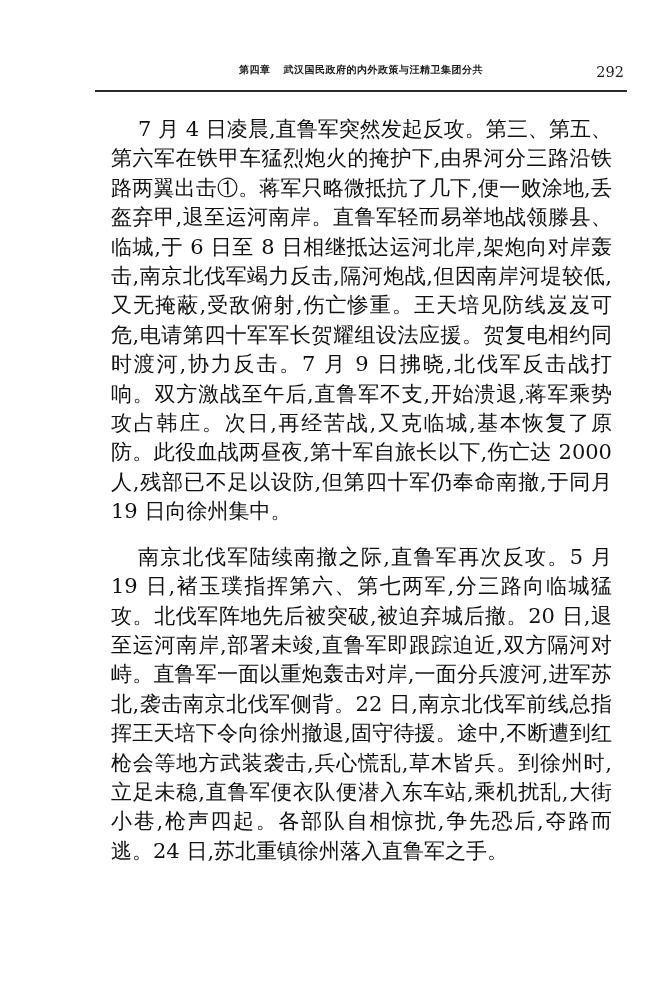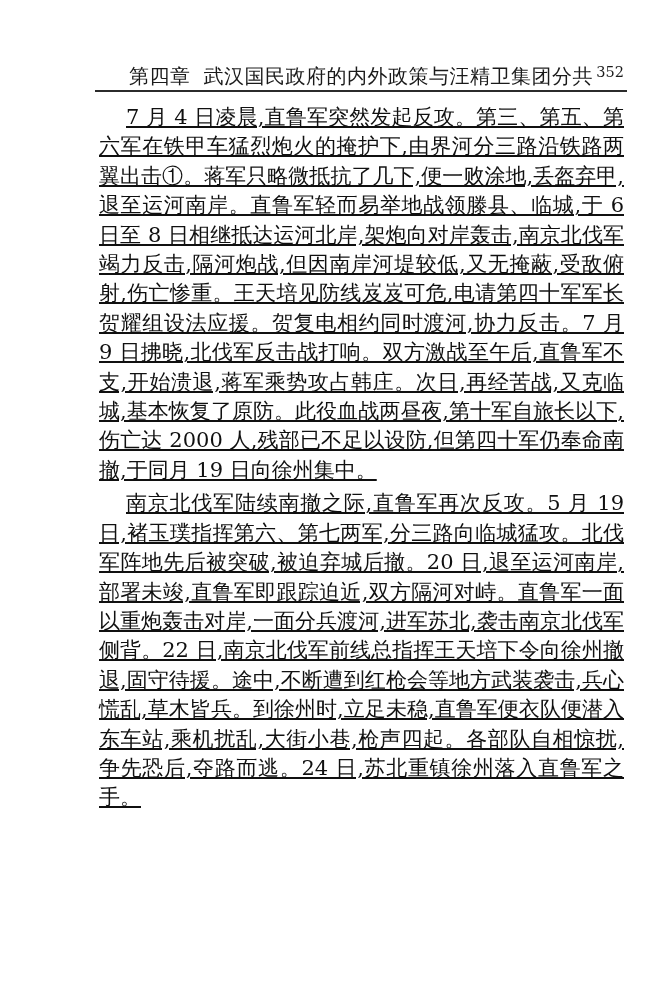--- a/index.html
+++ b/index.html
@@ -19,22 +19,22 @@
     height: 1000px;
     background: #ffffff;
     overflow: hidden;
   }
   .running-header {
     position: absolute;
     top: 63px;
     left: 95px;
     width: 532px;
     text-align: center;
-    font-size: 20px;
-    font-weight: normal;
+    font-size: 10px;
+    font-weight: bold;
     letter-spacing: 0.5px;
     white-space: nowrap;
     color: #1a1a1a;
   }
   .chapter-label {
     margin-right: 13px;
   }
   .page-number {
     position: absolute;
     top: 64px;
@@ -56,24 +56,23 @@
     top: 99px;
     left: 95px;
     width: 533px;
     font-size: 21px;
     line-height: 29.4px;
     text-align: justify;
     text-justify: inter-ideograph;
     color: #101010;
   }
   .body-text p {
-    margin: 4px;
+    margin: 16px;
     padding: 0;
     text-indent: 27px;
-    text-decoration: underline;
   }
   .footnote {
     position: absolute;
     left: 95px;
     top: 888px;
     width: 533px;
   }
   .footnote-rule {
     width: 116px;
     height: 2px;
@@ -92,21 +91,21 @@
 </style>
 </head>
 <body>
 
 <div class="page">
 
   <div class="running-header">
     <span class="chapter-label">第四章</span><span>武汉国民政府的内外政策与汪精卫集团分共</span>
   </div>
 
-  <div class="page-number">352</div>
+  <div class="page-number">292</div>
 
   <div class="header-rule"></div>
 
   <div class="body-text">
     <p>7 月 4 日凌晨,直鲁军突然发起反攻。第三、第五、第六军在铁甲车猛烈炮火的掩护下,由界河分三路沿铁路两翼出击①。蒋军只略微抵抗了几下,便一败涂地,丢盔弃甲,退至运河南岸。直鲁军轻而易举地战领滕县、临城,于 6 日至 8 日相继抵达运河北岸,架炮向对岸轰击,南京北伐军竭力反击,隔河炮战,但因南岸河堤较低,又无掩蔽,受敌俯射,伤亡惨重。王天培见防线岌岌可危,电请第四十军军长贺耀组设法应援。贺复电相约同时渡河,协力反击。7 月 9 日拂晓,北伐军反击战打响。双方激战至午后,直鲁军不支,开始溃退,蒋军乘势攻占韩庄。次日,再经苦战,又克临城,基本恢复了原防。此役血战两昼夜,第十军自旅长以下,伤亡达 2000 人,残部已不足以设防,但第四十军仍奉命南撤,于同月 19 日向徐州集中。</p>
     <p>南京北伐军陆续南撤之际,直鲁军再次反攻。5 月 19 日,褚玉璞指挥第六、第七两军,分三路向临城猛攻。北伐军阵地先后被突破,被迫弃城后撤。20 日,退至运河南岸,部署未竣,直鲁军即跟踪迫近,双方隔河对峙。直鲁军一面以重炮轰击对岸,一面分兵渡河,进军苏北,袭击南京北伐军侧背。22 日,南京北伐军前线总指挥王天培下令向徐州撤退,固守待援。途中,不断遭到红枪会等地方武装袭击,兵心慌乱,草木皆兵。到徐州时,立足未稳,直鲁军便衣队便潜入东车站,乘机扰乱,大街小巷,枪声四起。各部队自相惊扰,争先恐后,夺路而逃。24 日,苏北重镇徐州落入直鲁军之手。</p>
   </div>
 
 
 </div>

